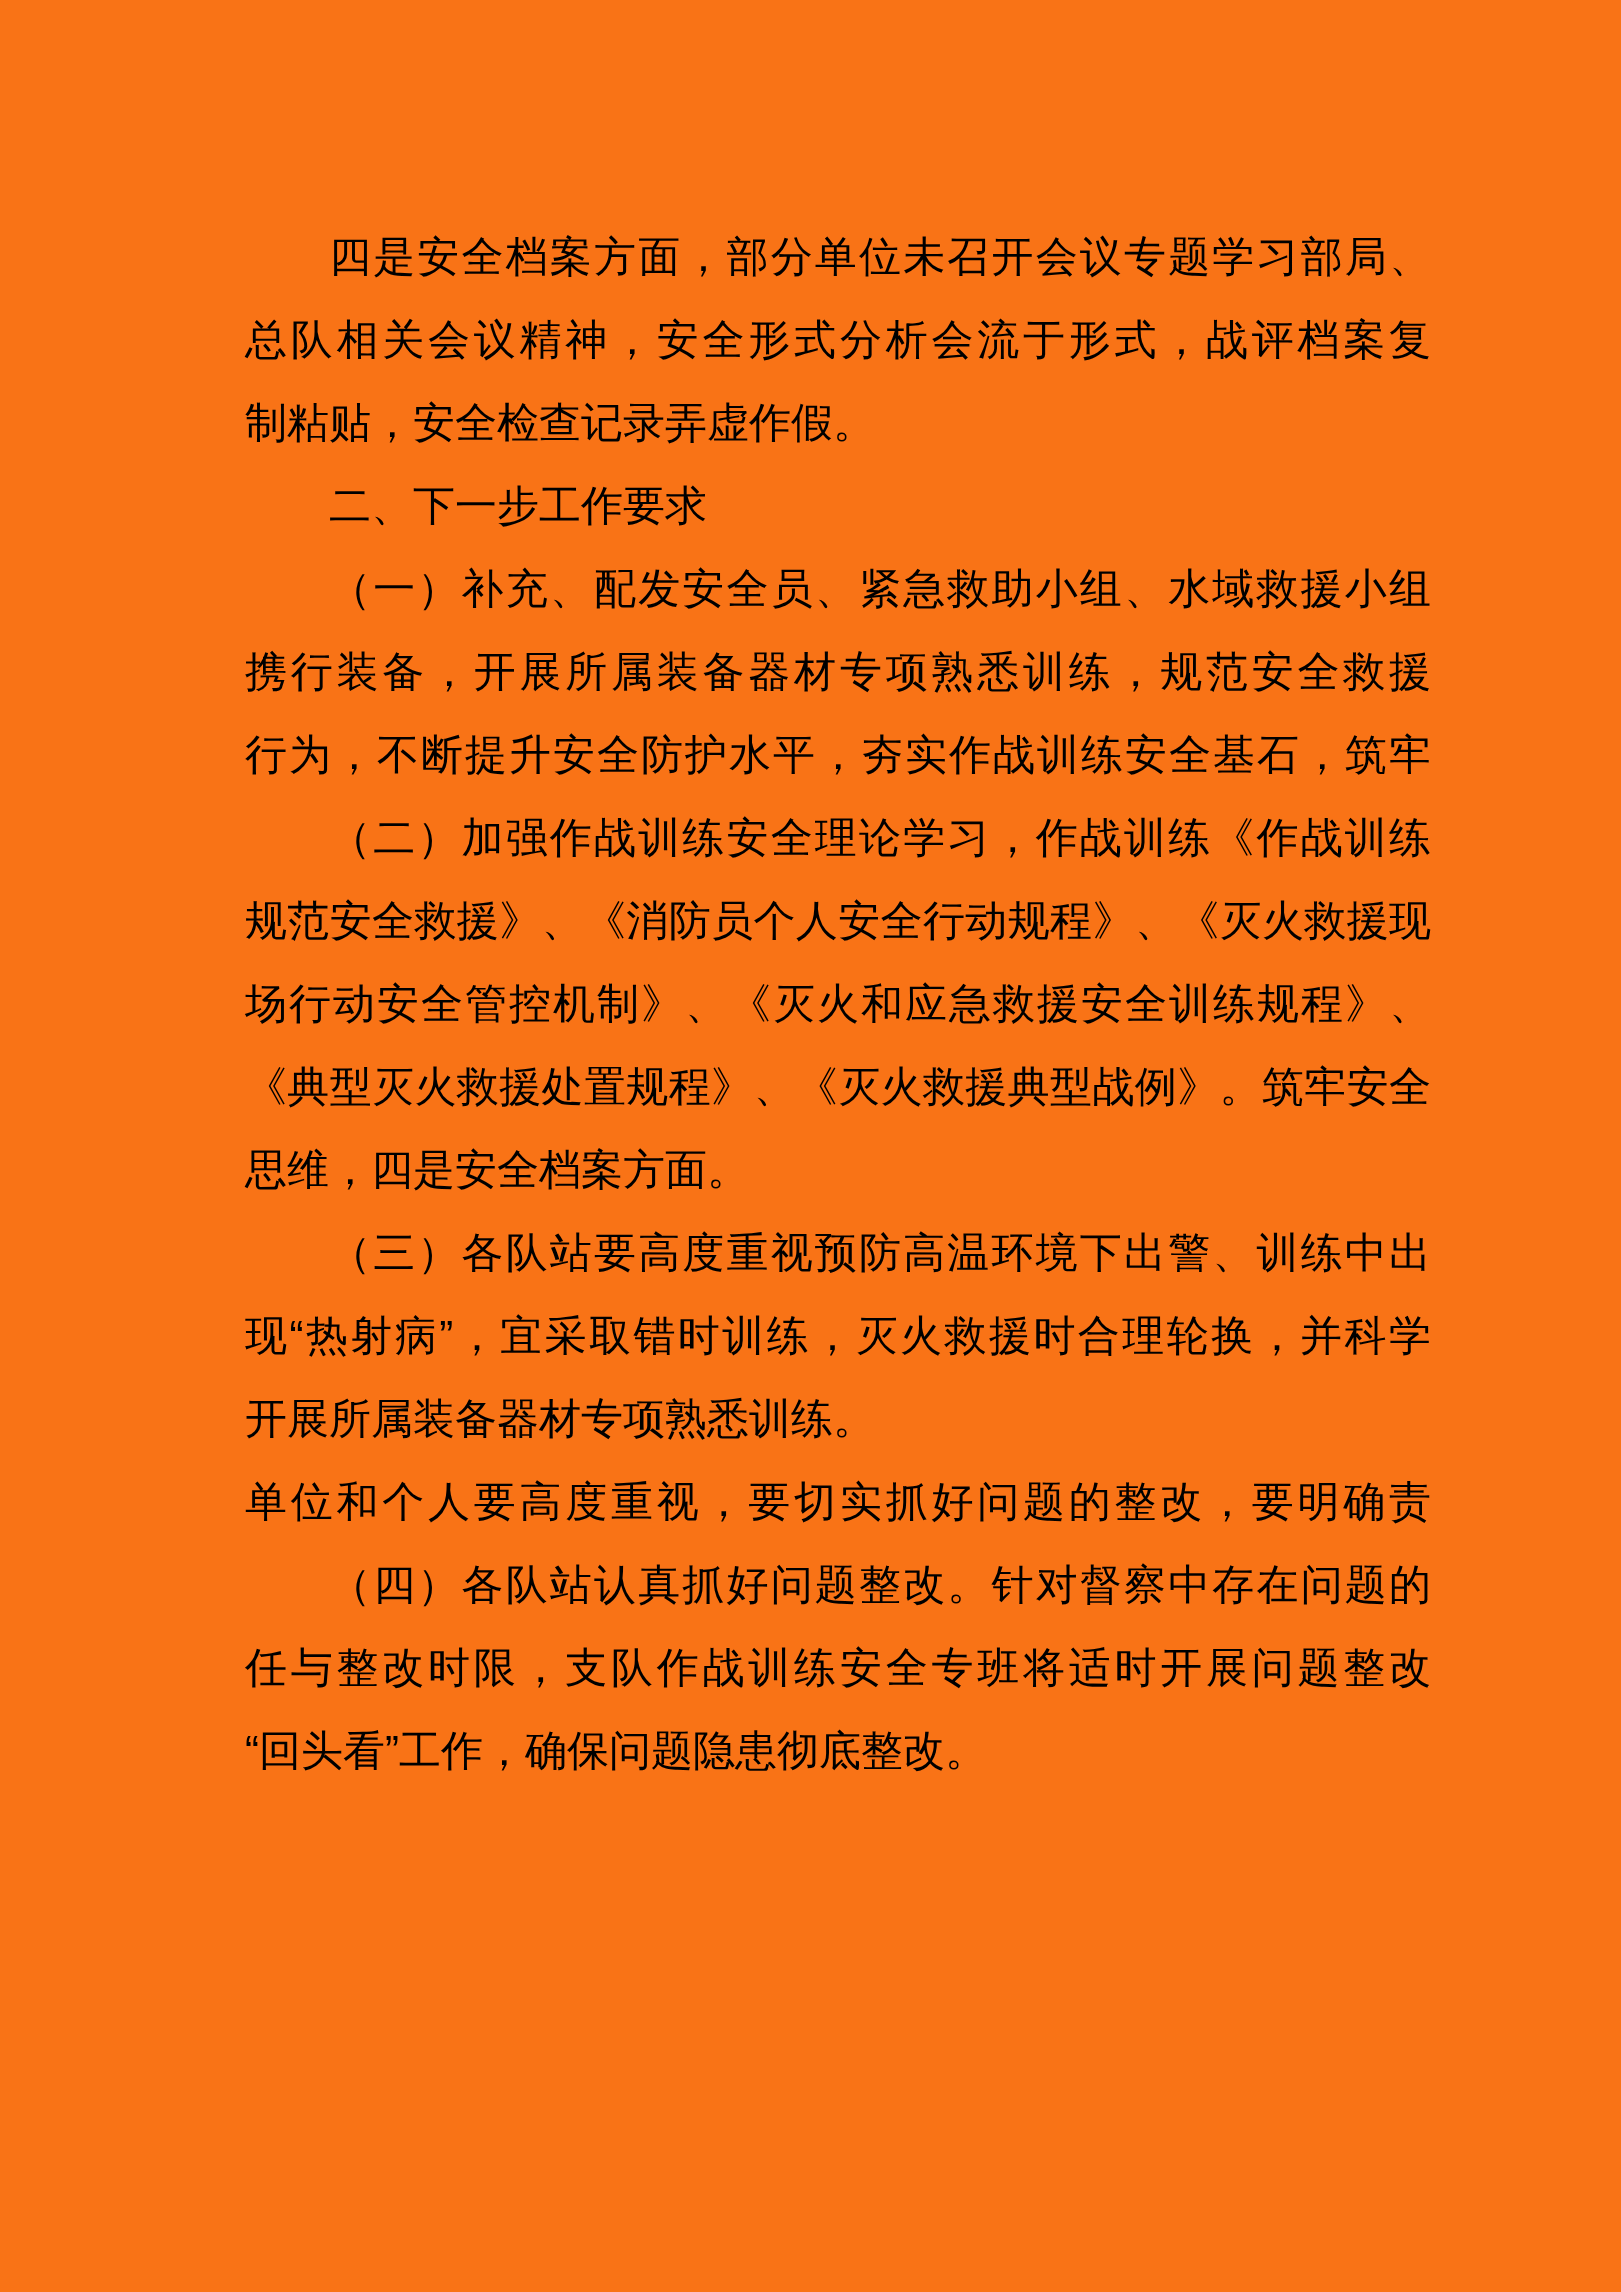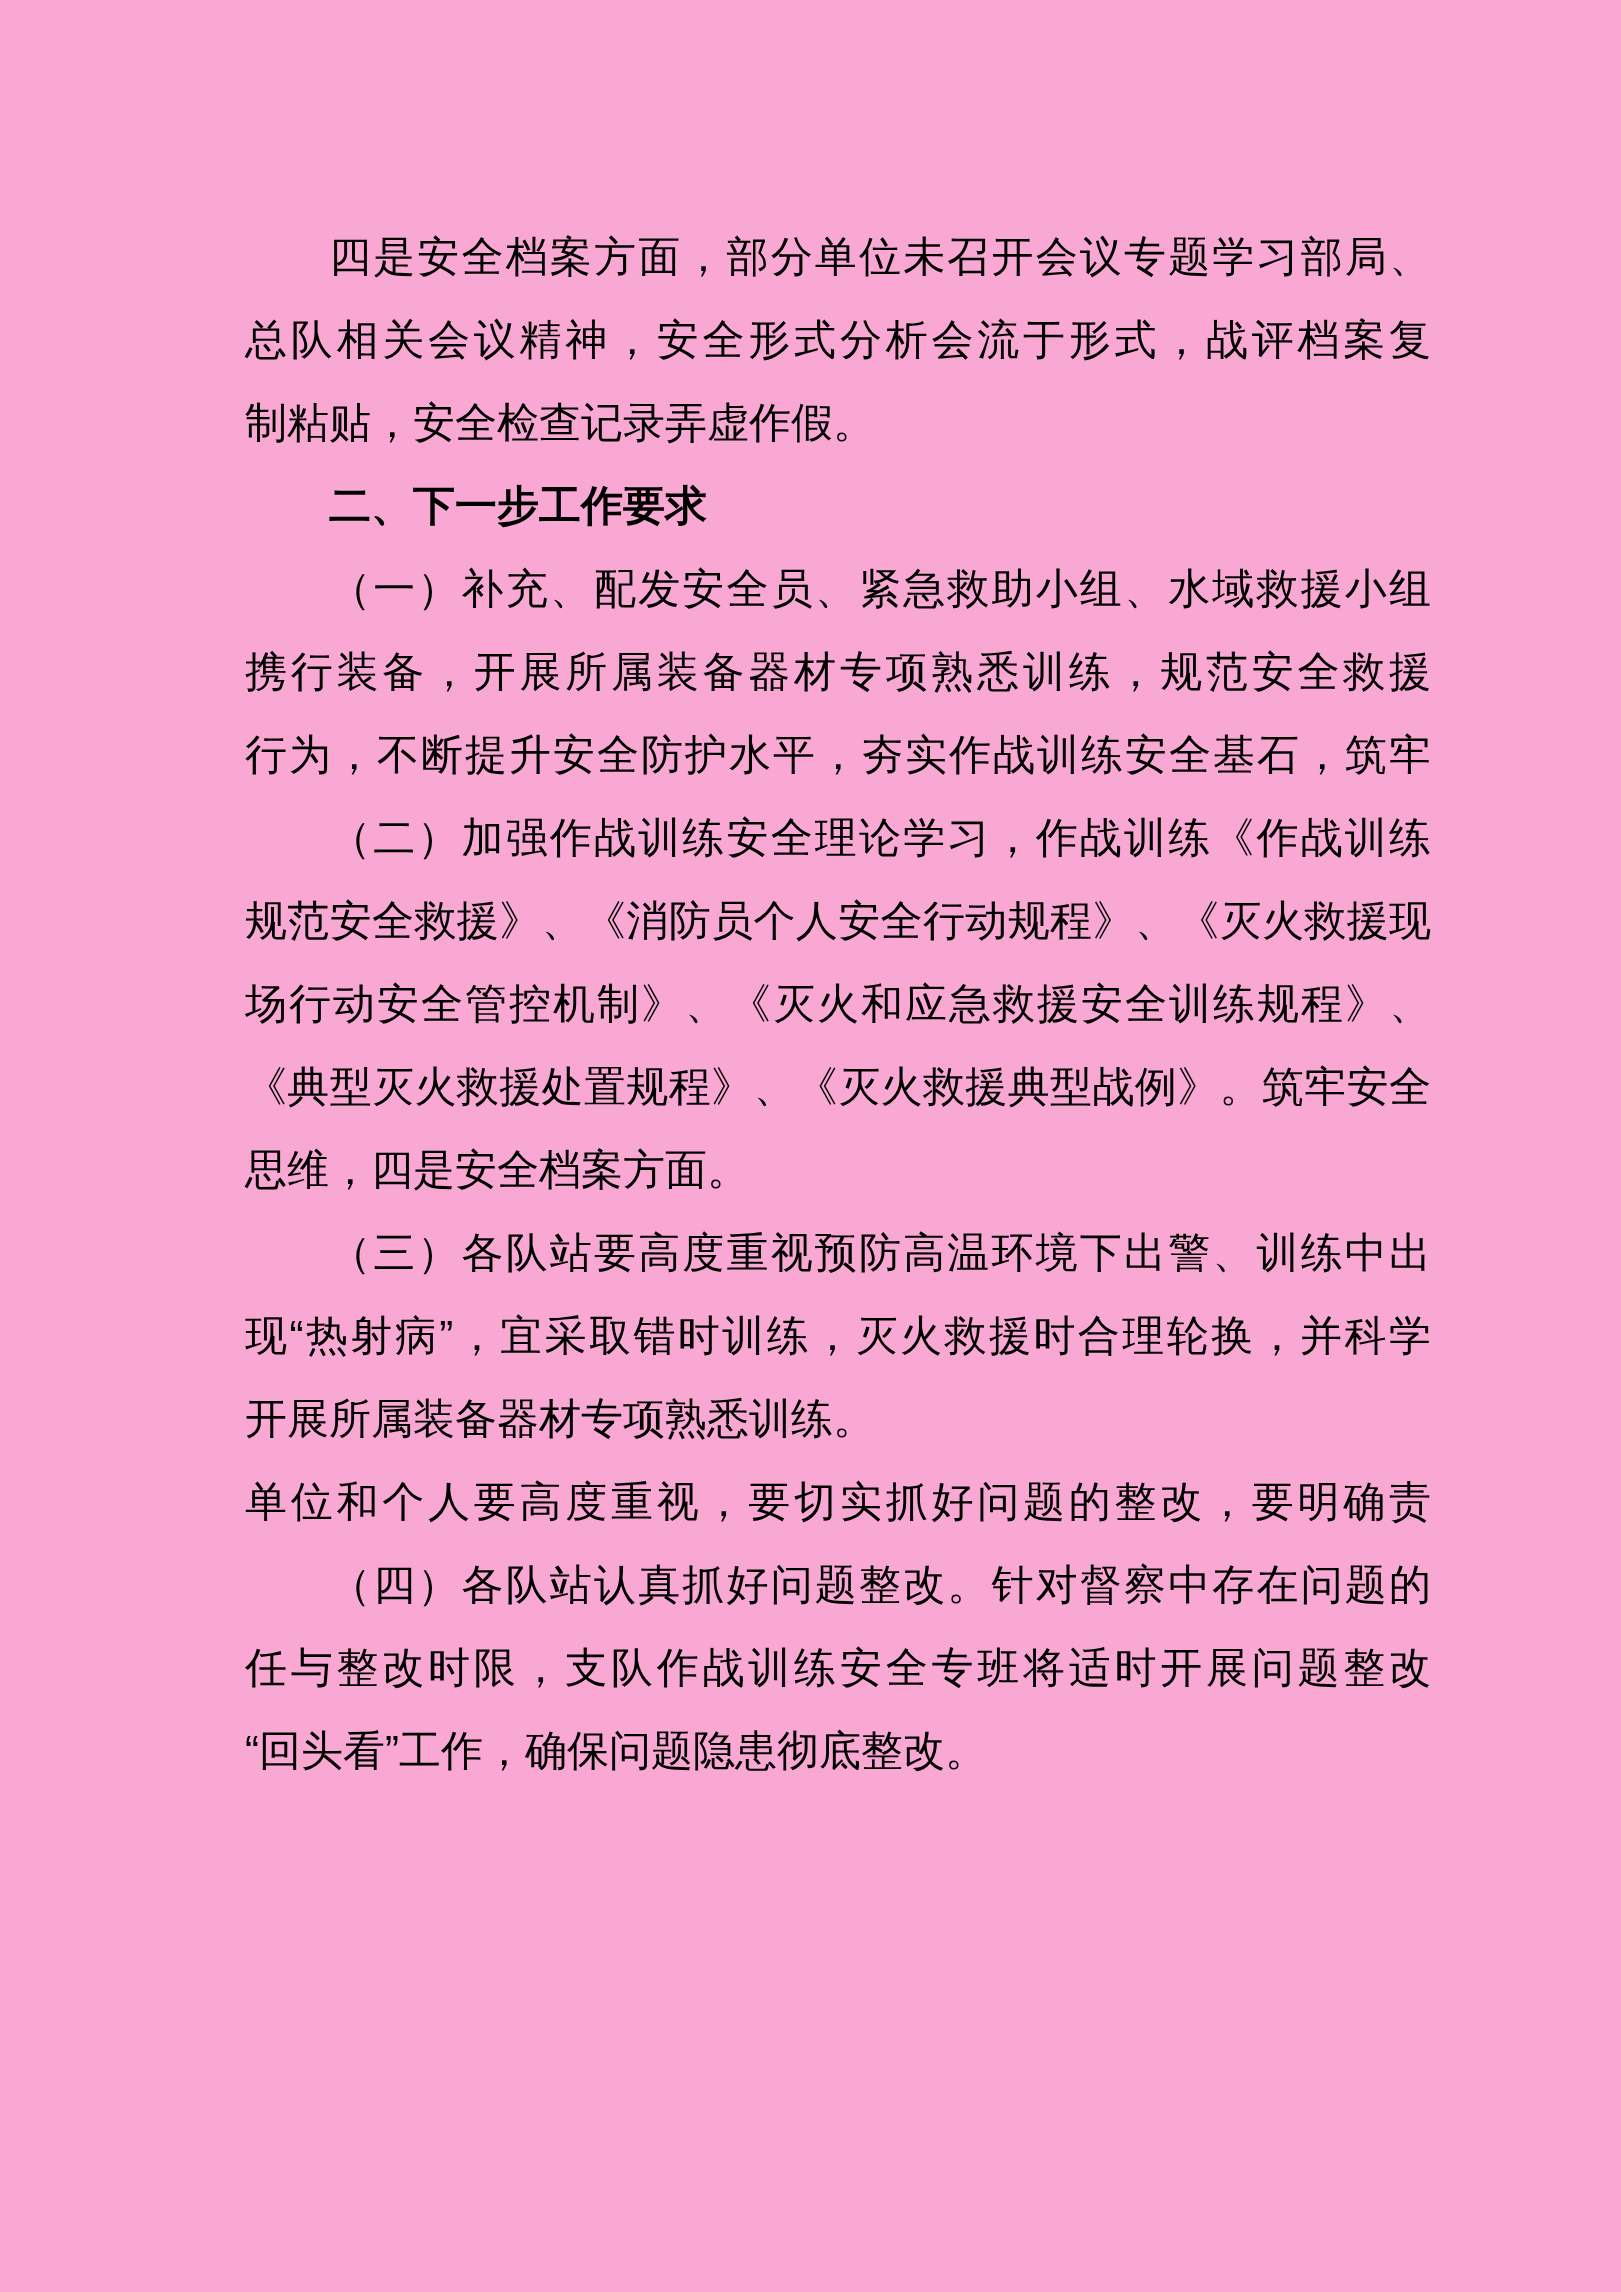--- a/index.html
+++ b/index.html
@@ -5,21 +5,21 @@
   * { margin: 0; padding: 0; box-sizing: border-box; }
   html, body {
     width: 1621px;
     height: 2293px;
     background: #ffffff;
   }
   .page {
     position: relative;
     width: 1621px;
     height: 2293px;
-    background: #f9a8d4;
+    background: #f97316;
     overflow: hidden;
     font-family: "Liberation Sans", sans-serif;
   }
   .text-block {
     position: absolute;
     left: 245px;
     top: 215px;
     width: 1186px;
     font-size: 42px;
     line-height: 83px;
@@ -32,21 +32,21 @@
   }
   
   .line.justify {
     text-align-last: justify;
   }
   
   .line.indent {
     text-indent: 84px;
   }
   .line.heading {
-    font-weight: 700;
+    font-weight: 400;
     text-align-last: left;
   }
 </style>
 </head>
 <body>
 
 <div class="page">
   <div class="text-block">
 
     <div class="line indent justify">四是安全档案方面，部分单位未召开会议专题学习部局、</div>

